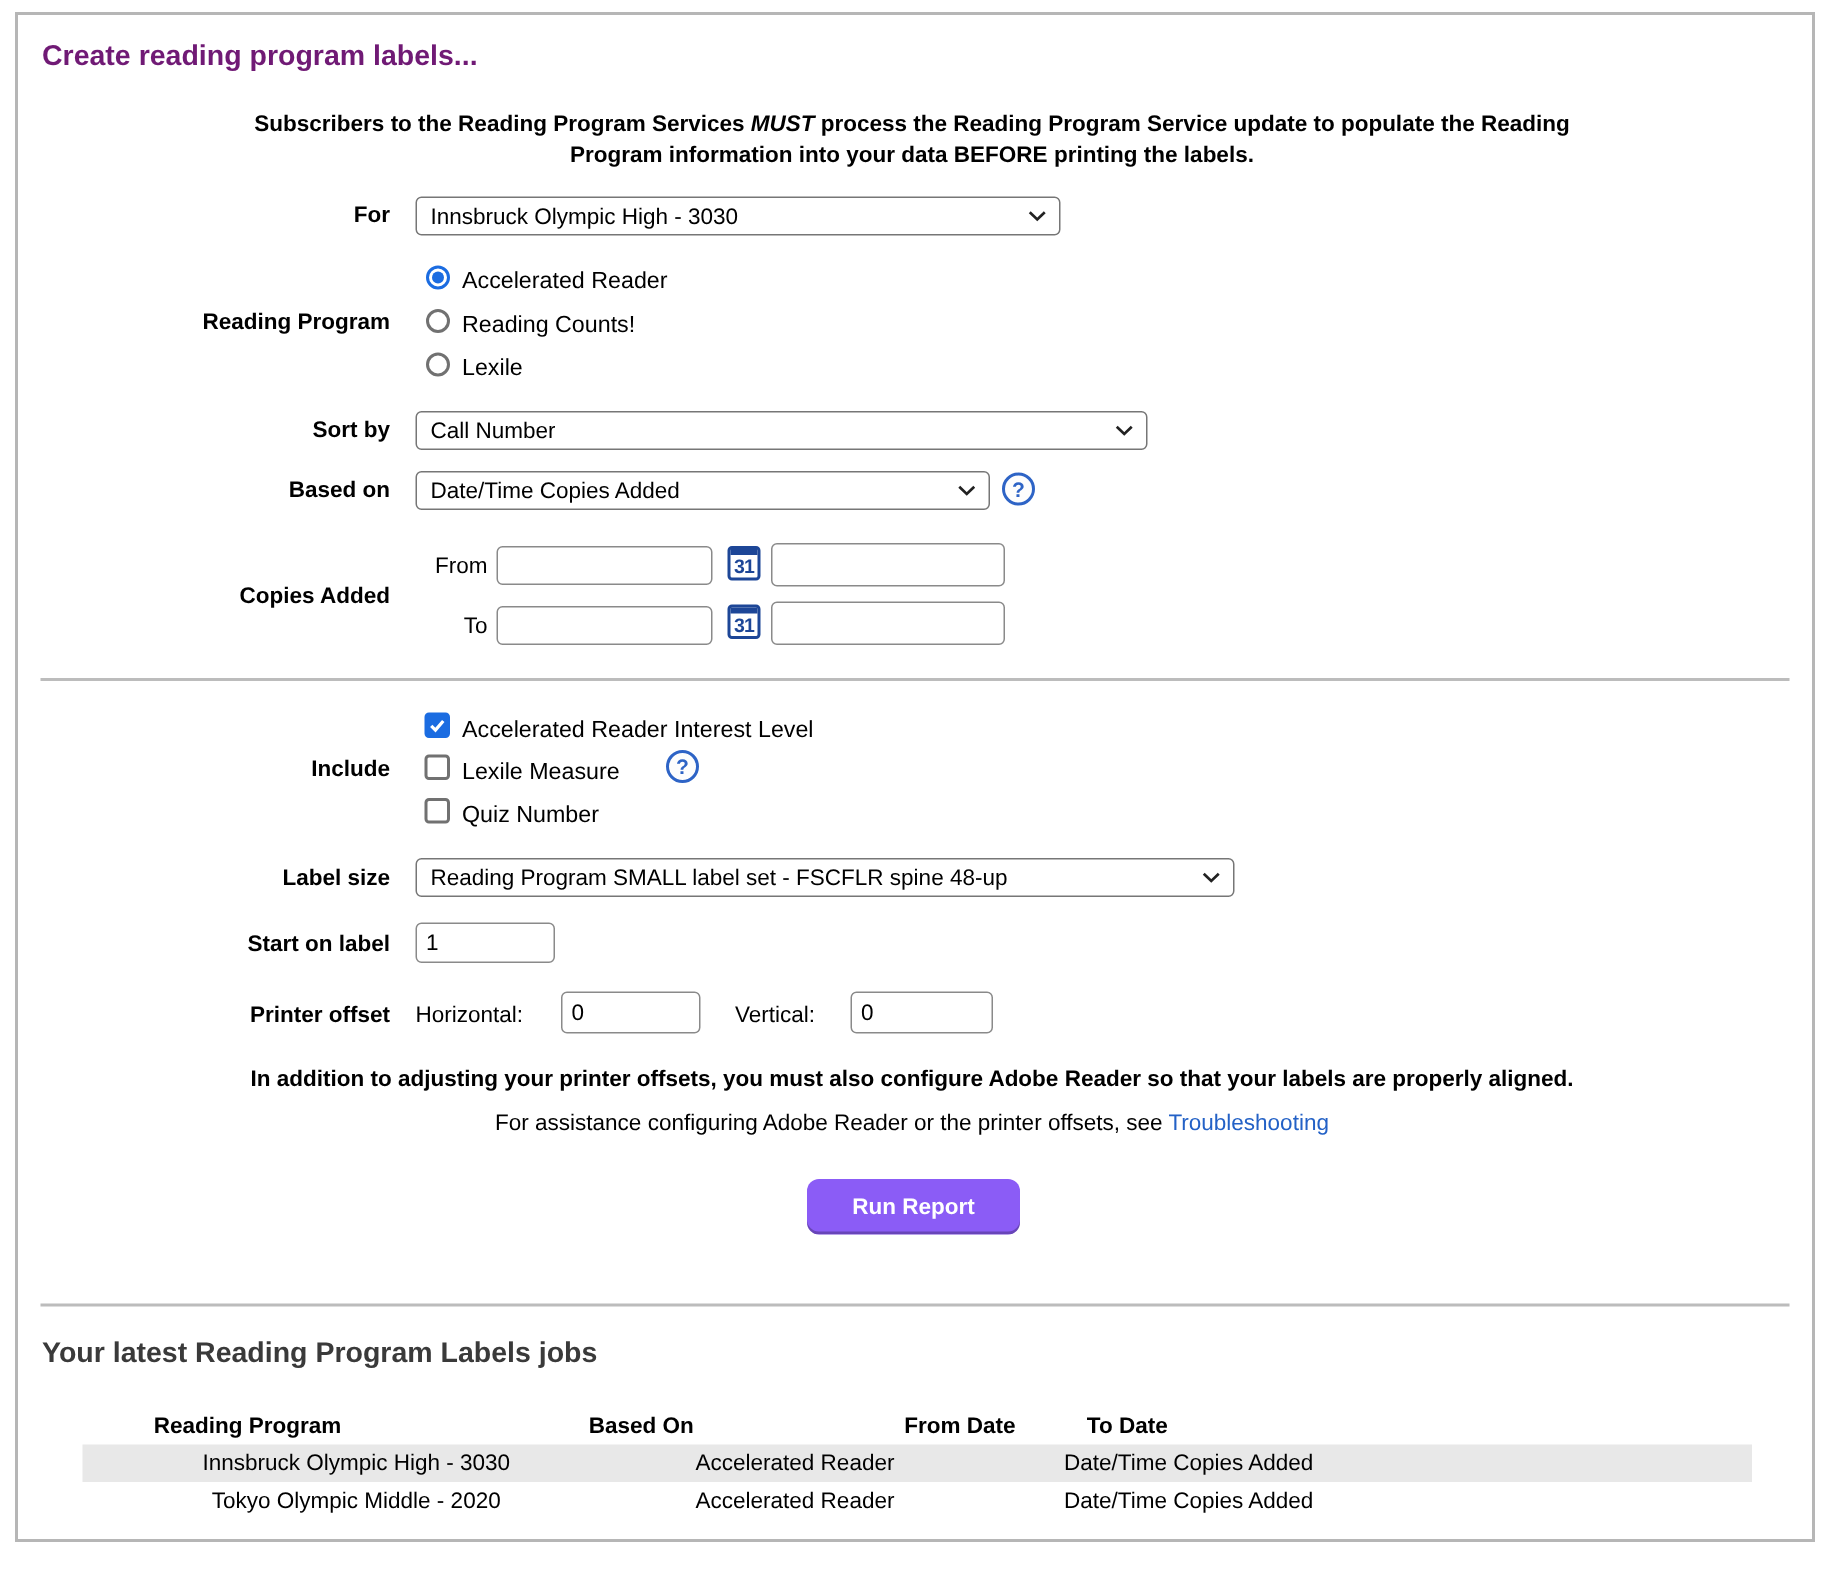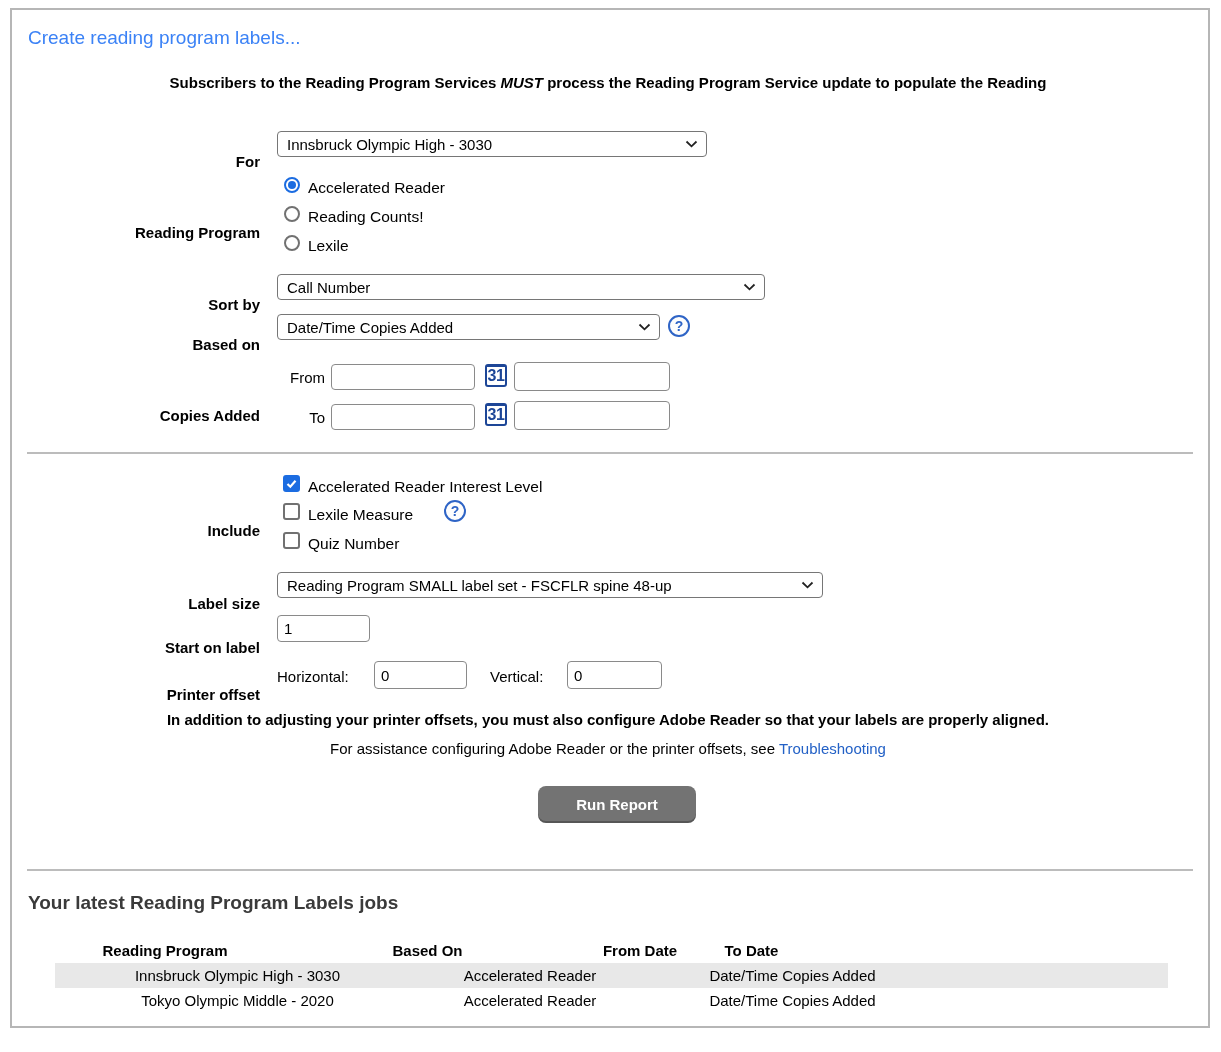--- a/index.html
+++ b/index.html
@@ -10,27 +10,27 @@
     color: #000;
     position: relative;
     overflow: hidden;
   }
   .frame {
     position: absolute; left: 10px; top: 8px; width: 1200px; height: 1020px;
     border: 2px solid #b6b6b6; background: #fff;
   }
   .abs { position: absolute; }
 
-  .page-title { font-size: 19px; font-weight: normal; color: #3b82f6; }
+  .page-title { font-size: 19px; font-weight: bold; color: #701a75; }
   .intro { width: 1160px; left: 28px; text-align: center; font-size: 15px; font-weight: bold; line-height: 21px; }
   .intro .must { font-style: italic; }
 
   .form-label {
     left: 0; width: 260px; text-align: right;
-    font-size: 15px; font-weight: bold; line-height: 20px; margin-top: 18px;
+    font-size: 15px; font-weight: bold; line-height: 20px;
   }
   .plain { font-size: 15px; line-height: 20px; }
 
   
   .select {
     display: flex; align-items: center; justify-content: space-between;
     height: 26px; background: #fff;
     border: 1px solid #767676; border-radius: 4px;
     padding: 0 8px 0 9px; font-size: 15px; color: #000;
     cursor: default;
@@ -75,32 +75,32 @@
     font-size: 14px; font-weight: bold; cursor: pointer;
   }
 
   .cal {
     width: 22px; height: 23px; border: 2px solid #1d4697; border-radius: 3px;
     background: #fff; display: inline-flex; flex-direction: column; cursor: pointer;
   }
   .cal .cal-top { height: 4px; background: #1d4697; }
   .cal .cal-num {
     flex: 1; display: flex; align-items: center; justify-content: center;
-    font-size: 16px; font-weight: bold; color: #1d4697; letter-spacing: -0.5px;
+    font-size: 13px; font-weight: bold; color: #1d4697; letter-spacing: -0.5px;
   }
 
   .divider { height: 2px; background: #bcbcbc; left: 27px; width: 1166px; }
 
   .note-bold { width: 1160px; left: 28px; text-align: center; font-size: 15px; font-weight: bold; }
   .note-normal { width: 1160px; left: 28px; text-align: center; font-size: 15px; }
   .link { color: #2361c6; cursor: pointer; text-decoration: none; }
 
   .run-btn {
-    left: 538px; top: 786px; width: 158px; height: 37px;
-    background: #737373; border: none; border-radius: 8px;
+    left: 538px; top: 786px; width: 142px; height: 37px;
+    background: #8b5cf6; border: none; border-radius: 8px;
     color: #fff; font-family: "Liberation Sans", sans-serif;
     font-size: 15px; font-weight: bold; cursor: pointer;
     box-shadow: inset 0 -2px 0 rgba(0,0,0,0.25);
   }
 
   .jobs-title { font-size: 19px; font-weight: bold; color: #3a3a3a; }
 
   .jobs-table { left: 55px; top: 937px; width: 1113px; font-size: 15px; }
   .jrow { display: flex; height: 25px; align-items: center; }
   .jrow.head { height: 26px; font-weight: bold; }
@@ -111,20 +111,21 @@
 </style>
 </head>
 <body>
 
 <div class="frame"></div>
 
 <h1 class="abs page-title" style="left:28px; top:27px;">Create reading program labels...</h1>
 
 <div class="abs intro" style="top:72px;">
   <div><span>Subscribers to the Reading Program Services </span><span class="must">MUST</span><span> process the Reading Program Service update to populate the Reading</span></div>
+  <div><span>Program information into your data </span><span>BEFORE</span><span> printing the labels.</span></div>
 </div>
 
 <div class="abs form-label" style="top:134px;">For</div>
 <div class="abs select" style="left:277px; top:131px; width:430px;">
   <span class="sel-text">Innsbruck Olympic High - 3030</span>
   <svg width="13" height="8" viewBox="0 0 13 8">
       <polyline points="1.5,1.5 6.5,6.3 11.5,1.5" fill="none" stroke="#222" stroke-width="1.8"></polyline>
     </svg>
 </div>
 

